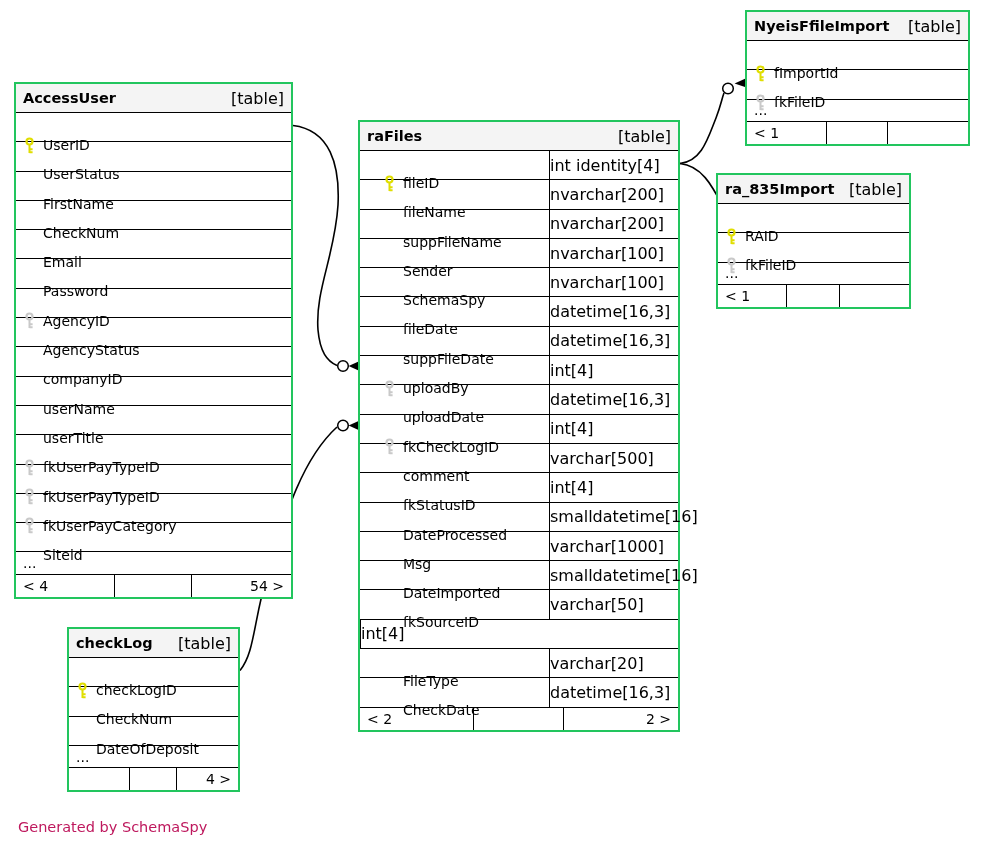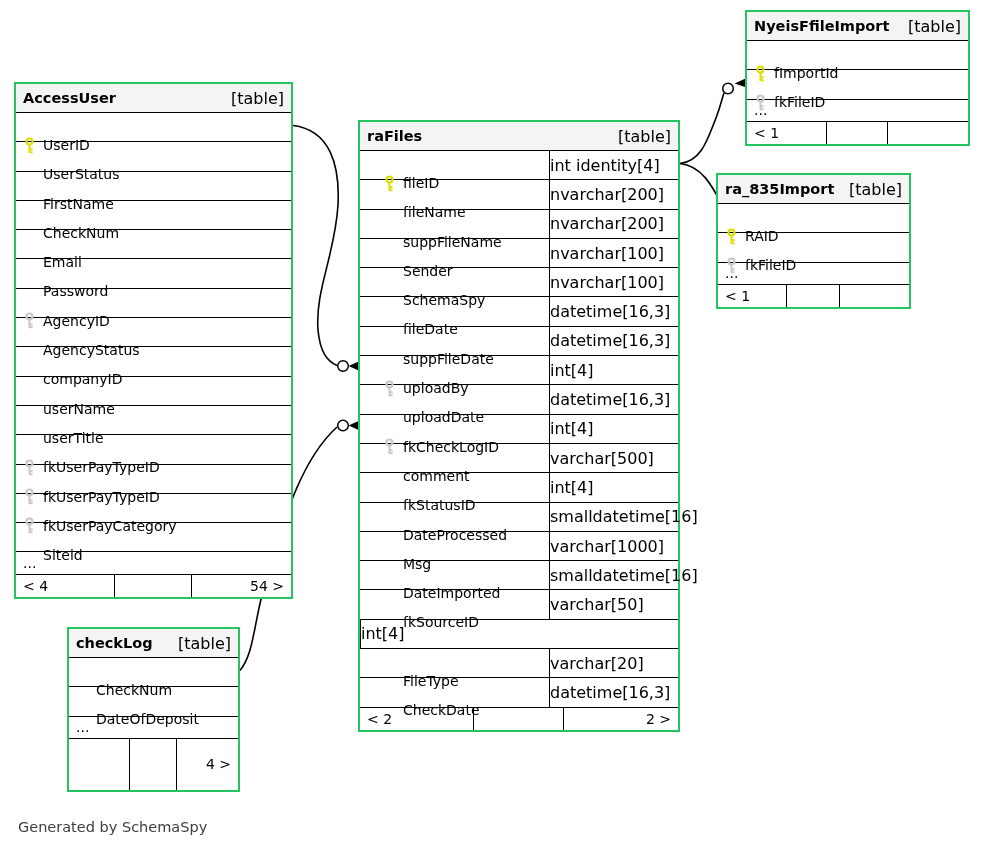--- a/index.html
+++ b/index.html
@@ -92,21 +92,21 @@
   }
   .fcell.c1 { width: 36%; }
   .fcell.c2 { width: 28%; }
   .fcell.c3 { flex: 1; border-right: none; justify-content: flex-end; }
 
   .generated-by {
     position: absolute;
     left: 18px;
     top: 819px;
     font-size: 14.5px;
-    color: #404040;
+    color: #be185d;
   }
 </style>
 </head>
 <body>
 
 <div class="canvas">
 
   <svg class="connections" viewBox="0 0 985 848">
     <g>
       <path class="rel" d="M 293 125.5 C 330 130, 340 165, 338 205 C 335 255, 315 290, 318 330 C 320 352, 327 361, 337 365.5"></path>
@@ -484,20 +484,31 @@
       </div>
     </div>
 
   <div class="db-table" style="left:67px; top:627px; width:173px; height:165px">
       <div class="tbl-header">
         <span class="tbl-title">checkLog</span>
         <span class="tbl-tag">[table]</span>
       </div>
       <div class="tbl-row">
         <div class="namewrap">
+          <span class="keycell">
+            <svg width="11" height="17" viewBox="0 0 11 17">
+              <circle cx="5.5" cy="4.5" r="3" fill="none" stroke="#e0de00" stroke-width="2.2"></circle>
+              <path d="M5.5 7.8 L5.5 16 M5.5 12.2 L8.6 12.2 M5.5 15.2 L8.6 15.2" stroke="#e0de00" stroke-width="2" fill="none"></path>
+            </svg>
+          </span>
+          <span class="colname">checkLogID</span>
+        </div>
+      </div>
+      <div class="tbl-row">
+        <div class="namewrap">
           <span class="keycell"></span>
           <span class="colname">CheckNum</span>
         </div>
       </div>
       <div class="tbl-row">
         <div class="namewrap">
           <span class="keycell"></span>
           <span class="colname">DateOfDeposit</span>
         </div>
       </div>

